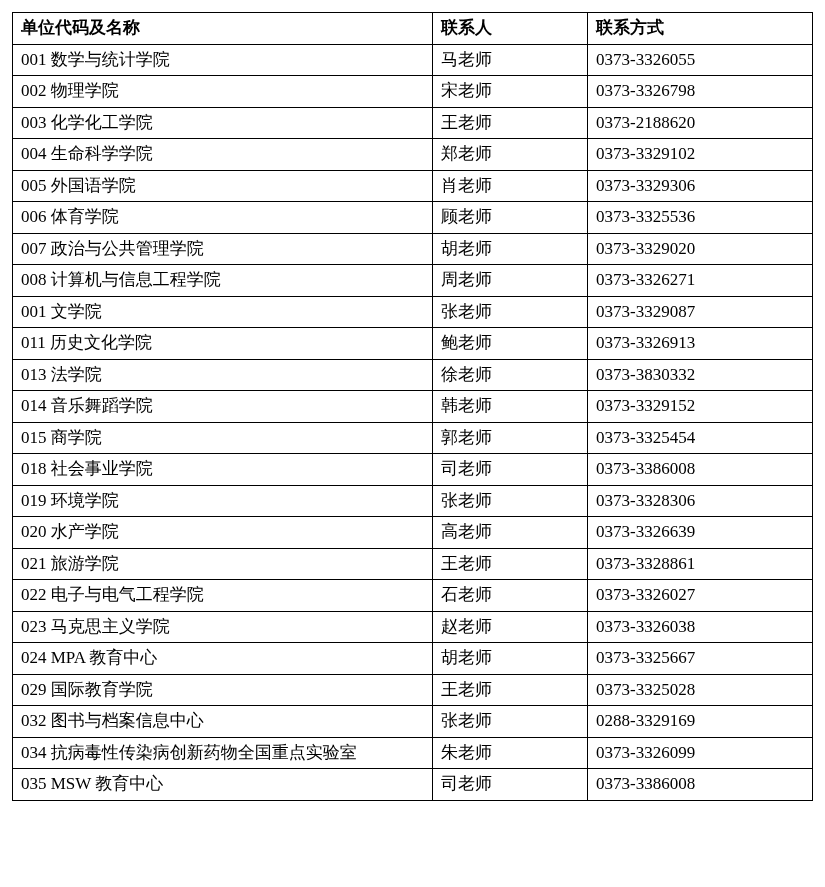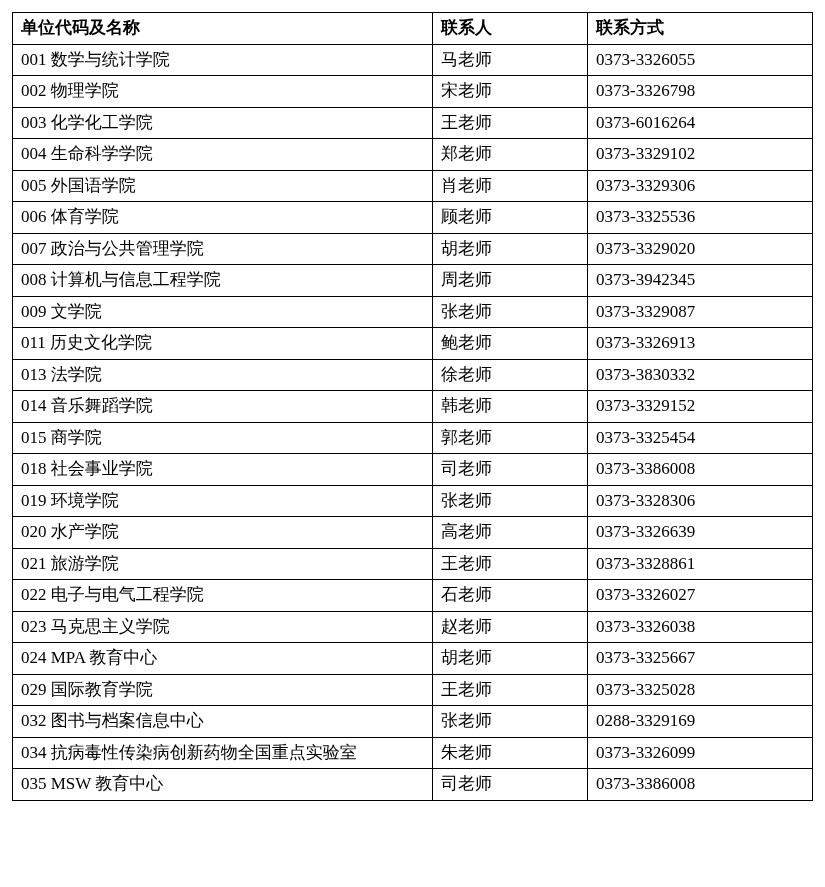--- a/index.html
+++ b/index.html
@@ -69,21 +69,21 @@
           <td>0373-3326055</td>
         </tr>
         <tr>
           <td>002 物理学院</td>
           <td>宋老师</td>
           <td>0373-3326798</td>
         </tr>
         <tr>
           <td>003 化学化工学院</td>
           <td>王老师</td>
-          <td>0373-6016264</td>
+          <td>0373-2188620</td>
         </tr>
         <tr>
           <td>004 生命科学学院</td>
           <td>郑老师</td>
           <td>0373-3329102</td>
         </tr>
         <tr>
           <td>005 外国语学院</td>
           <td>肖老师</td>
           <td>0373-3329306</td>
@@ -94,24 +94,24 @@
           <td>0373-3325536</td>
         </tr>
         <tr>
           <td>007 政治与公共管理学院</td>
           <td>胡老师</td>
           <td>0373-3329020</td>
         </tr>
         <tr>
           <td>008 计算机与信息工程学院</td>
           <td>周老师</td>
-          <td>0373-3942345</td>
+          <td>0373-3326271</td>
         </tr>
         <tr>
-          <td>009 文学院</td>
+          <td>001 文学院</td>
           <td>张老师</td>
           <td>0373-3329087</td>
         </tr>
         <tr>
           <td>011 历史文化学院</td>
           <td>鲍老师</td>
           <td>0373-3326913</td>
         </tr>
         <tr>
           <td>013 法学院</td>

